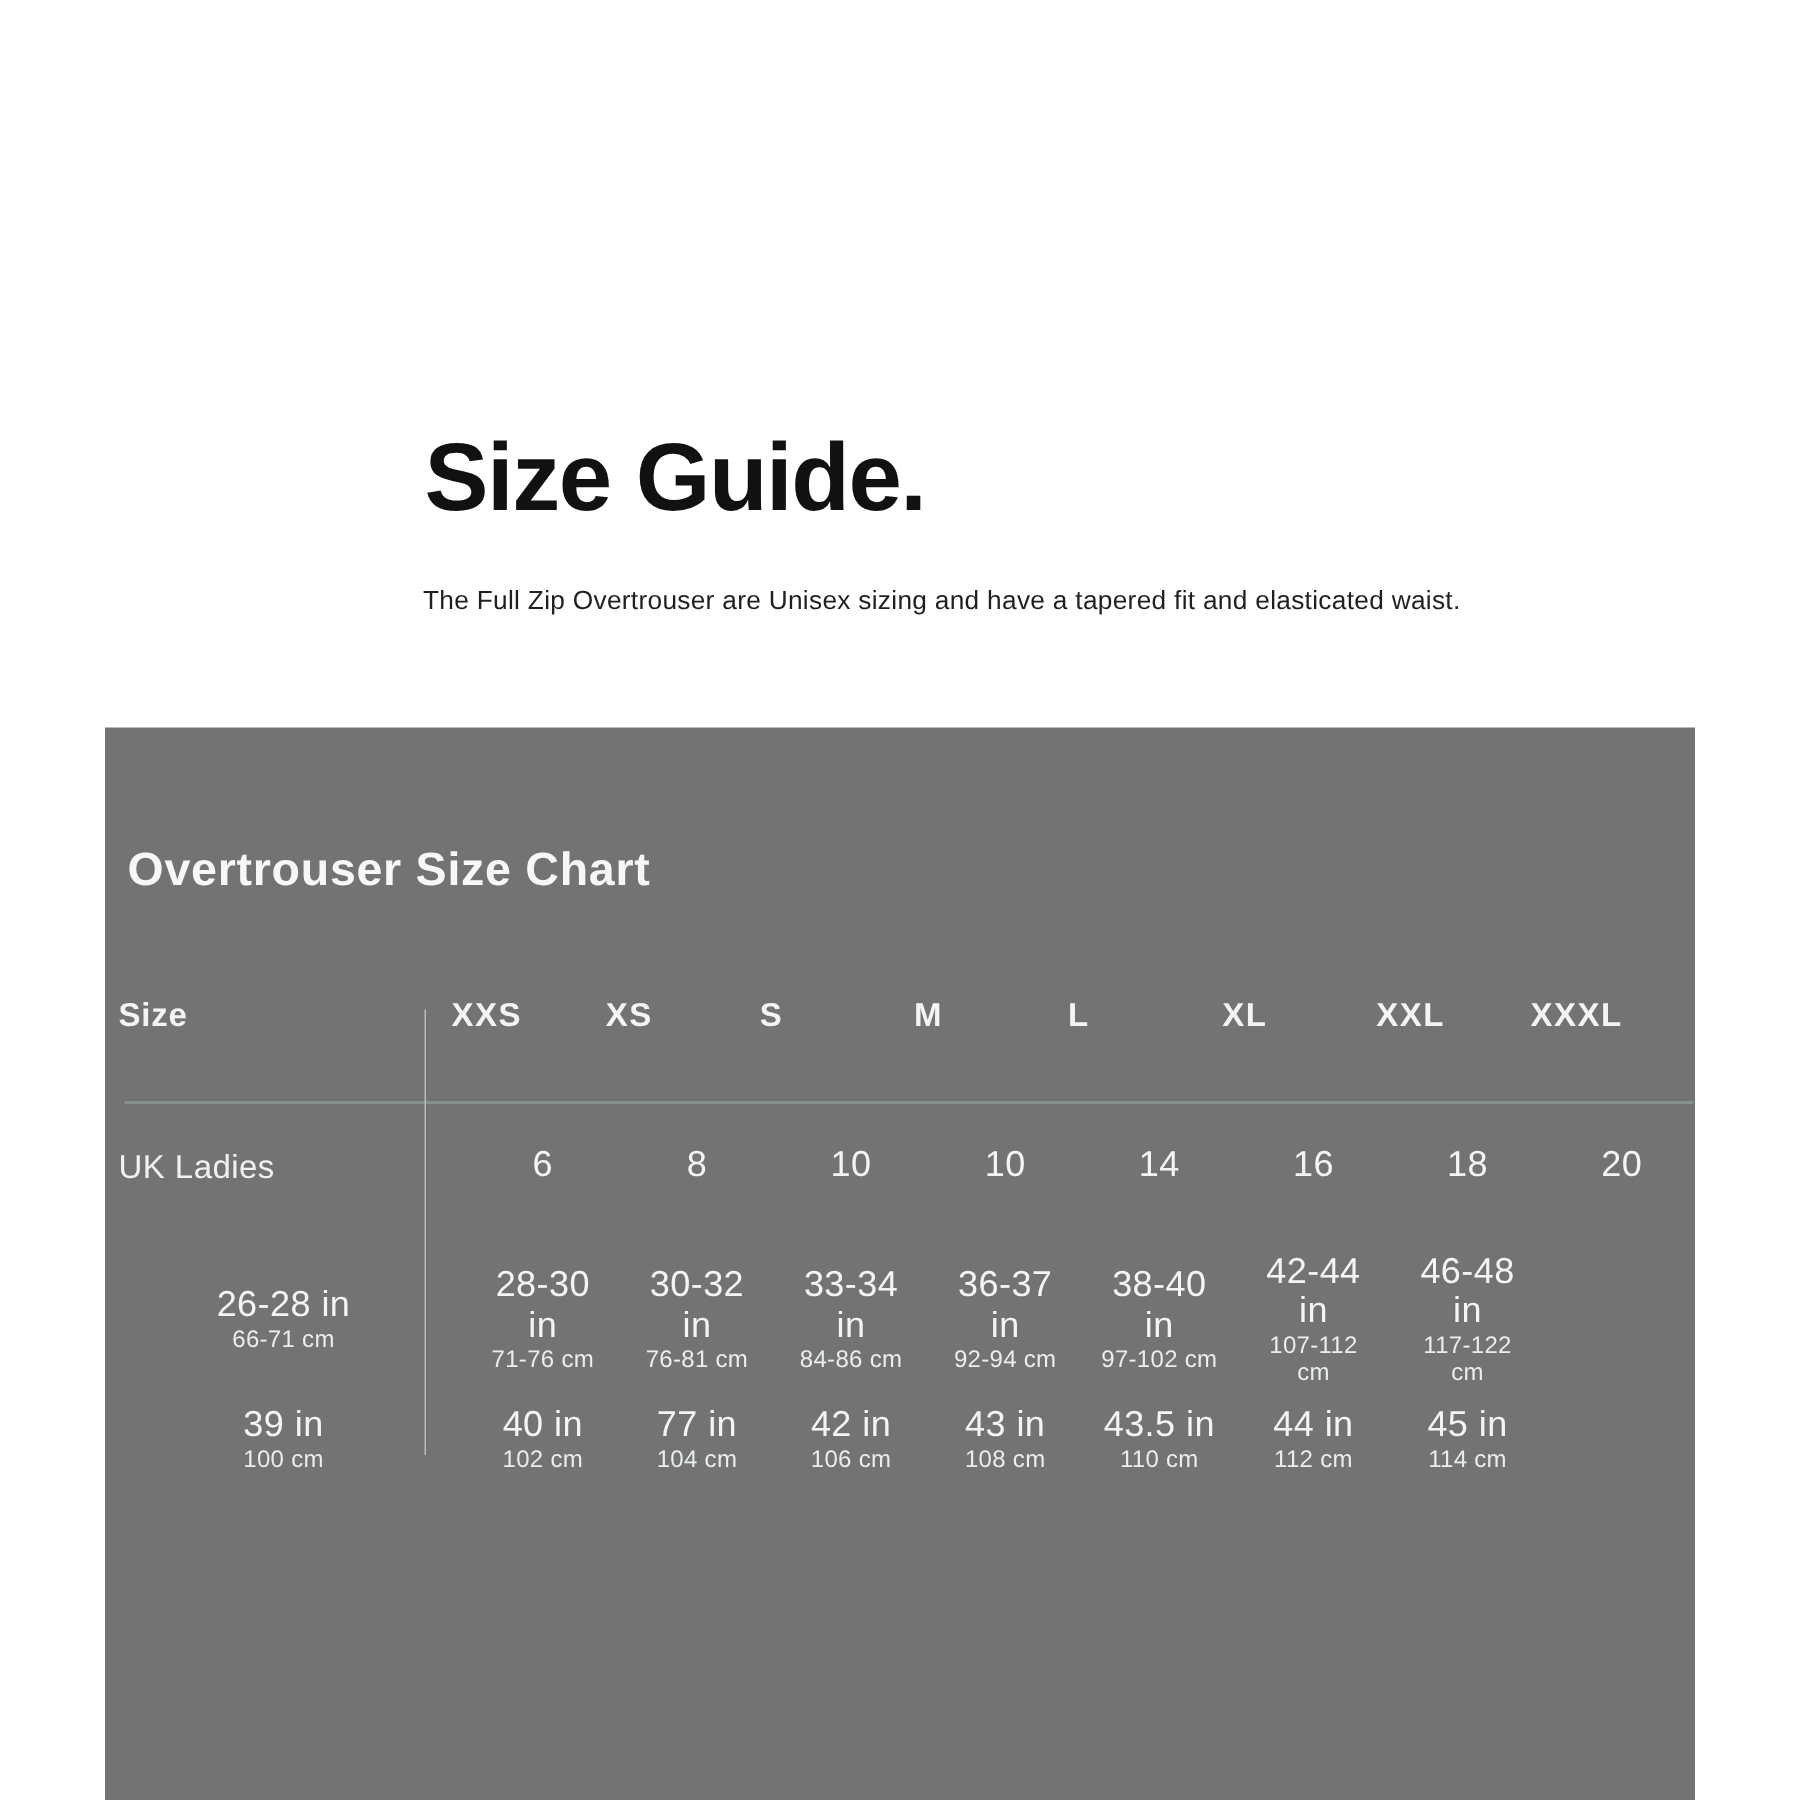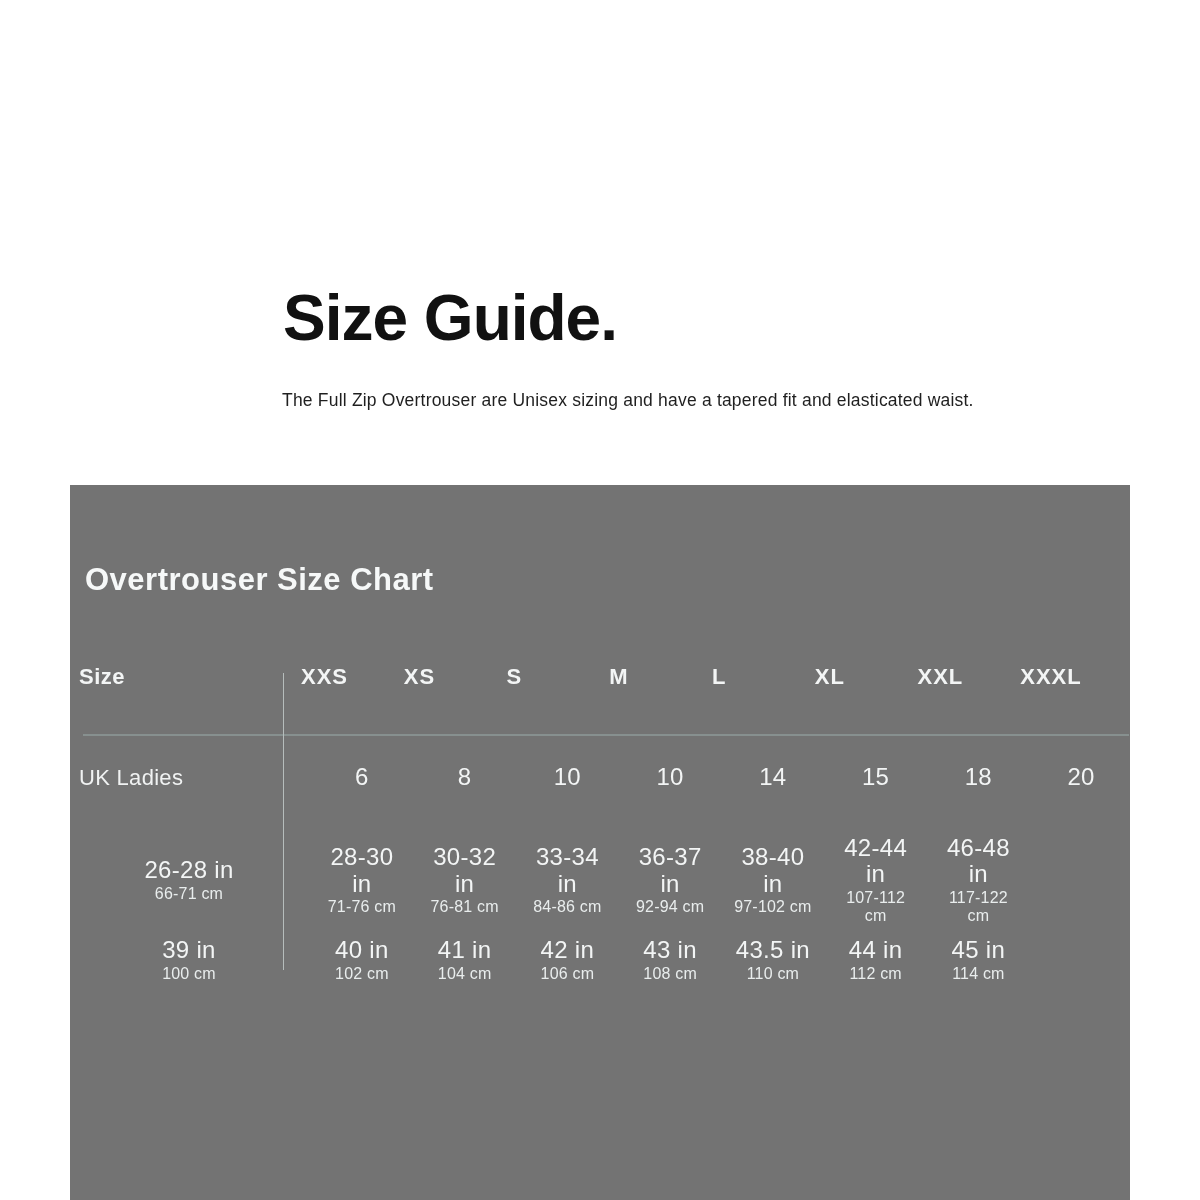--- a/index.html
+++ b/index.html
@@ -185,21 +185,21 @@
         <div class="cell">
             <div class="main">10</div>
           </div>
         <div class="cell">
             <div class="main">10</div>
           </div>
         <div class="cell">
             <div class="main">14</div>
           </div>
         <div class="cell">
-            <div class="main">15</div>
+            <div class="main">16</div>
           </div>
         <div class="cell">
             <div class="main">18</div>
           </div>
         <div class="cell">
             <div class="main">20</div>
           </div>
       </div>
 
       <div class="trow data-row two-line">
@@ -240,21 +240,21 @@
       <div class="trow data-row two-line">
         <div class="cell">
           <div class="main">39 in</div>
           <div class="sub">100 cm</div>
         </div>
         <div class="cell">
           <div class="main">40 in</div>
           <div class="sub">102 cm</div>
         </div>
         <div class="cell">
-          <div class="main">41 in</div>
+          <div class="main">77 in</div>
           <div class="sub">104 cm</div>
         </div>
         <div class="cell">
           <div class="main">42 in</div>
           <div class="sub">106 cm</div>
         </div>
         <div class="cell">
           <div class="main">43 in</div>
           <div class="sub">108 cm</div>
         </div>

